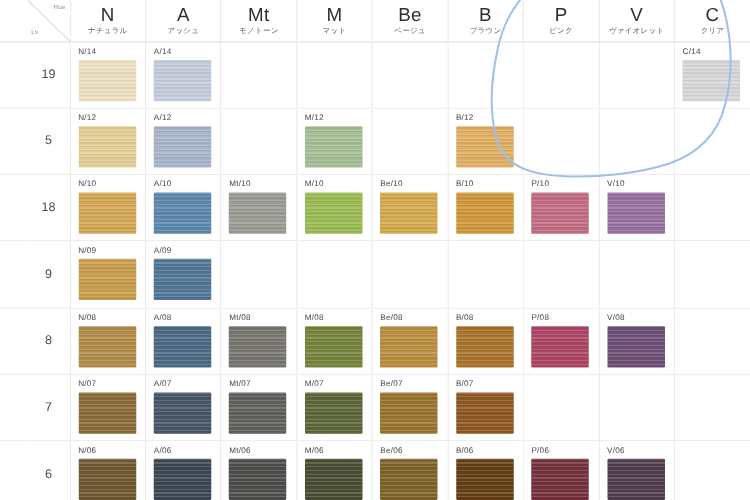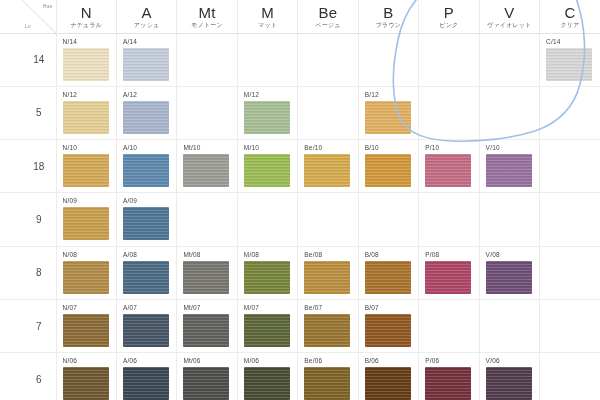--- a/index.html
+++ b/index.html
@@ -245,21 +245,21 @@
         <th class="hue-head">
           <span class="hue-code">C</span>
           <span class="hue-name">クリア</span>
         </th>
       </tr>
     </thead>
 
     <tbody id="chart-body">
         <tr class="lv-row">
           <td class="pad-cell"></td>
-          <td class="lv-cell">14</td>
+          <td class="lv-cell">19</td>
           <td class="swatch-cell">
             <div class="cell-inner">
               <span class="swatch-label">N/14</span>
               <div class="swatch-chip" style="background: rgb(236, 223, 192);"></div>
             </div>
           </td>
           <td class="swatch-cell">
             <div class="cell-inner">
               <span class="swatch-label">A/14</span>
               <div class="swatch-chip" style="background: rgb(195, 203, 218);"></div>

